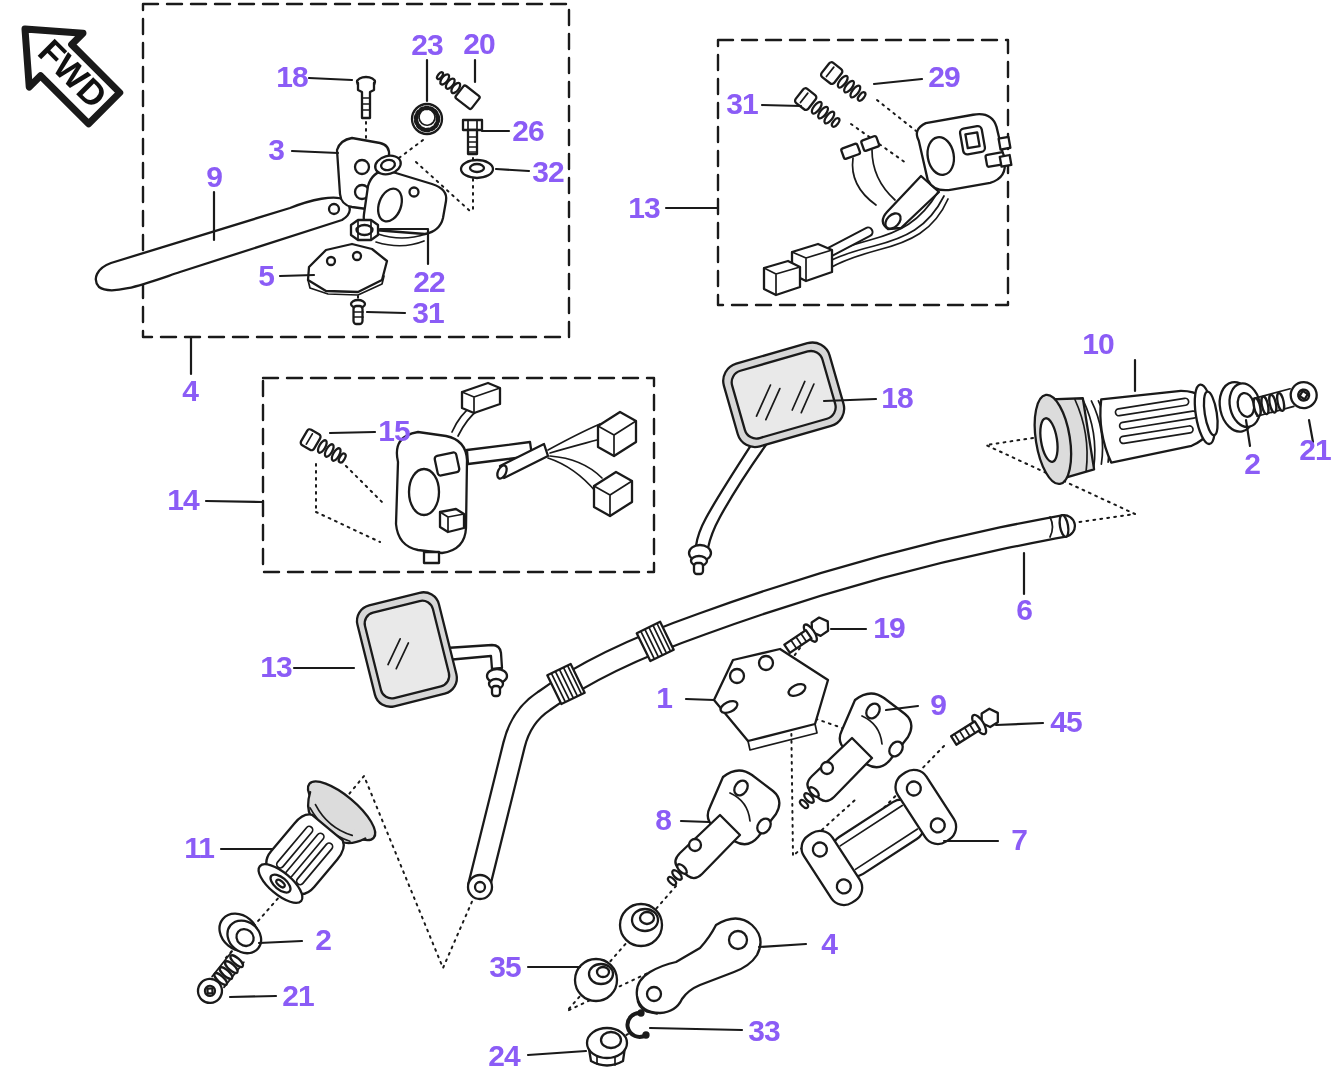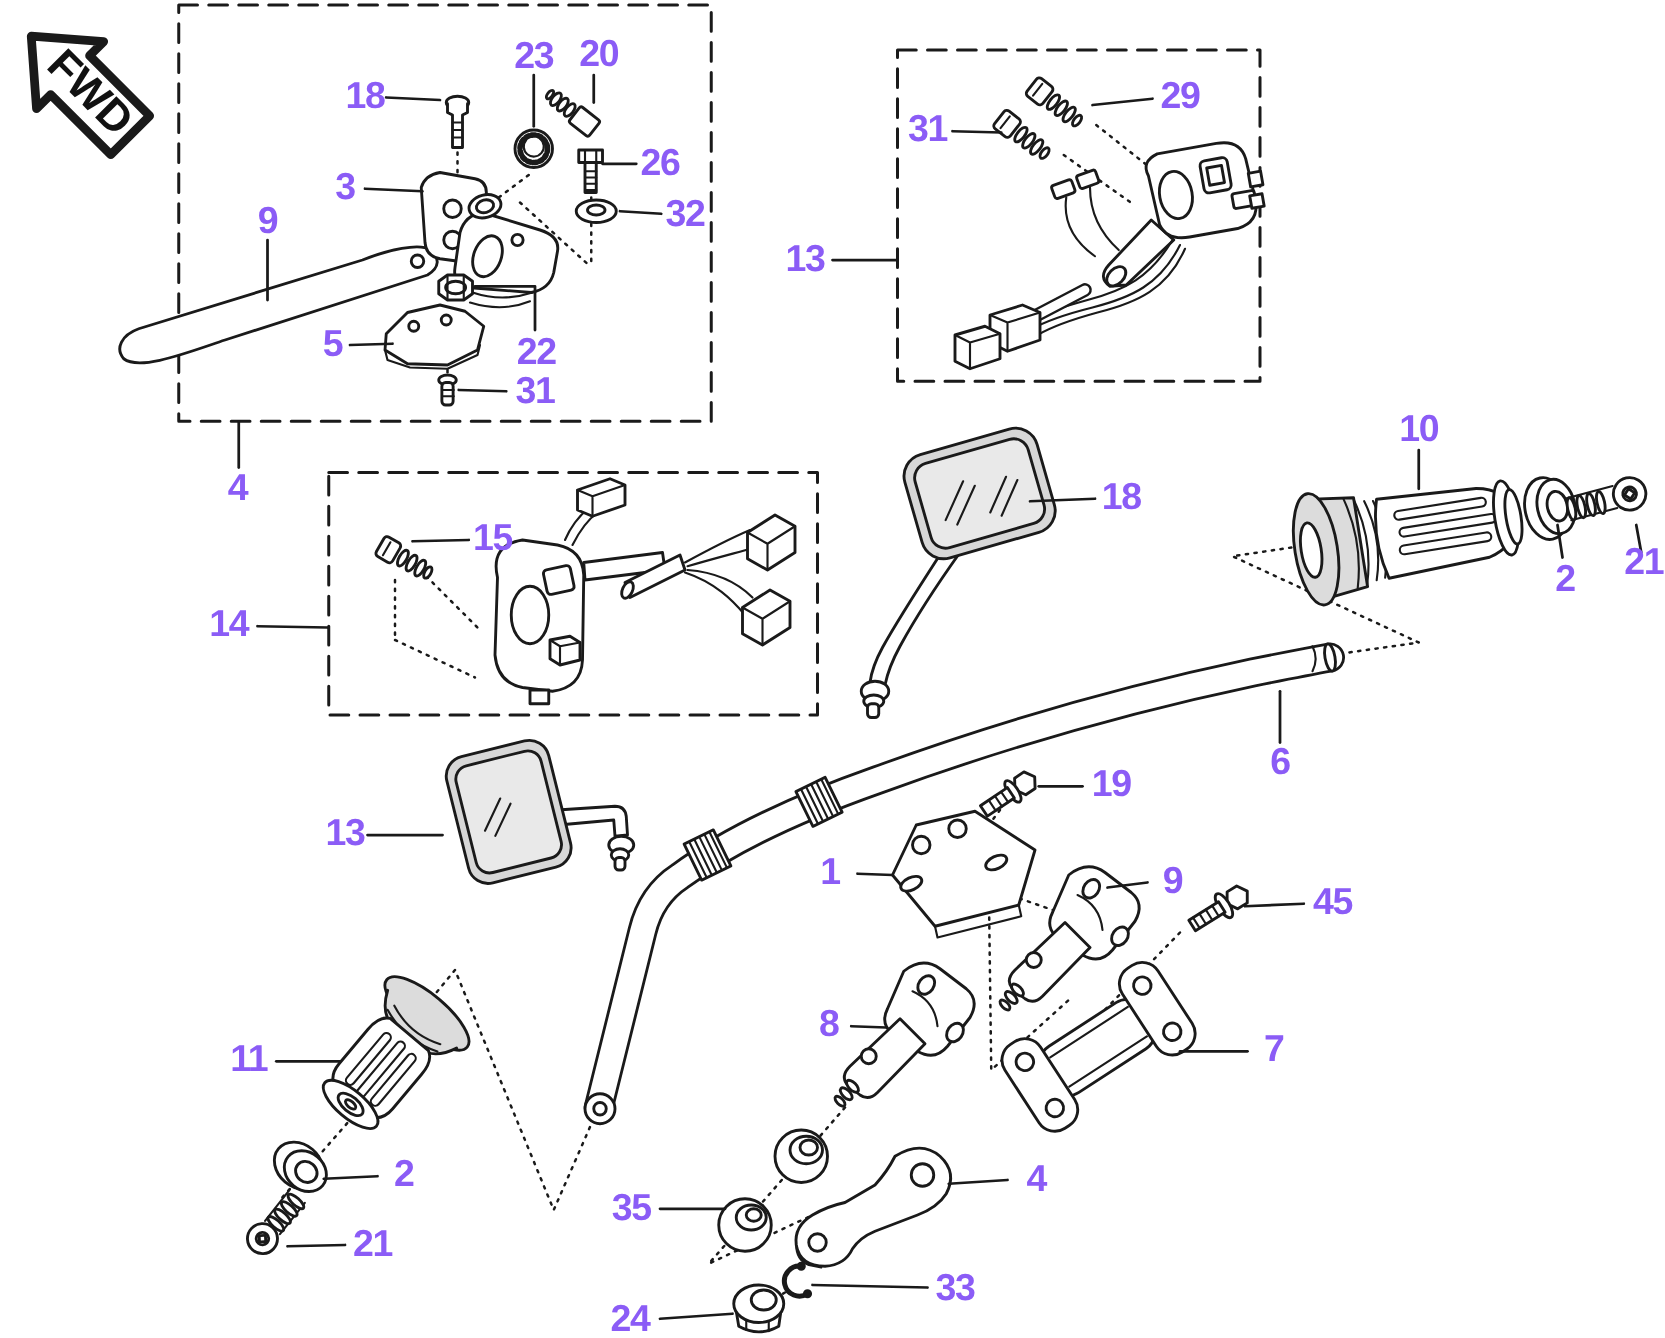--- a/index.html
+++ b/index.html
@@ -408,21 +408,21 @@
   <div class="callout" style="left:266px;top:276px">5</div>
   <div class="callout" style="left:429px;top:282px">22</div>
   <div class="callout" style="left:428px;top:313px">31</div>
   <div class="callout" style="left:190px;top:391px">4</div>
   <div class="callout" style="left:944px;top:77px">29</div>
   <div class="callout" style="left:742px;top:104px">31</div>
   <div class="callout" style="left:644px;top:208px">13</div>
   <div class="callout" style="left:394px;top:431px">15</div>
   <div class="callout" style="left:183px;top:500px">14</div>
   <div class="callout" style="left:897px;top:398px">18</div>
-  <div class="callout" style="left:1135px;top:344px">10</div>
+  <div class="callout" style="left:1098px;top:344px">10</div>
   <div class="callout" style="left:1252px;top:464px">2</div>
   <div class="callout" style="left:1315px;top:450px">21</div>
   <div class="callout" style="left:276px;top:667px">13</div>
   <div class="callout" style="left:1024px;top:610px">6</div>
   <div class="callout" style="left:889px;top:628px">19</div>
   <div class="callout" style="left:664px;top:698px">1</div>
   <div class="callout" style="left:938px;top:705px">9</div>
   <div class="callout" style="left:1066px;top:722px">45</div>
   <div class="callout" style="left:663px;top:820px">8</div>
   <div class="callout" style="left:1019px;top:840px">7</div>

